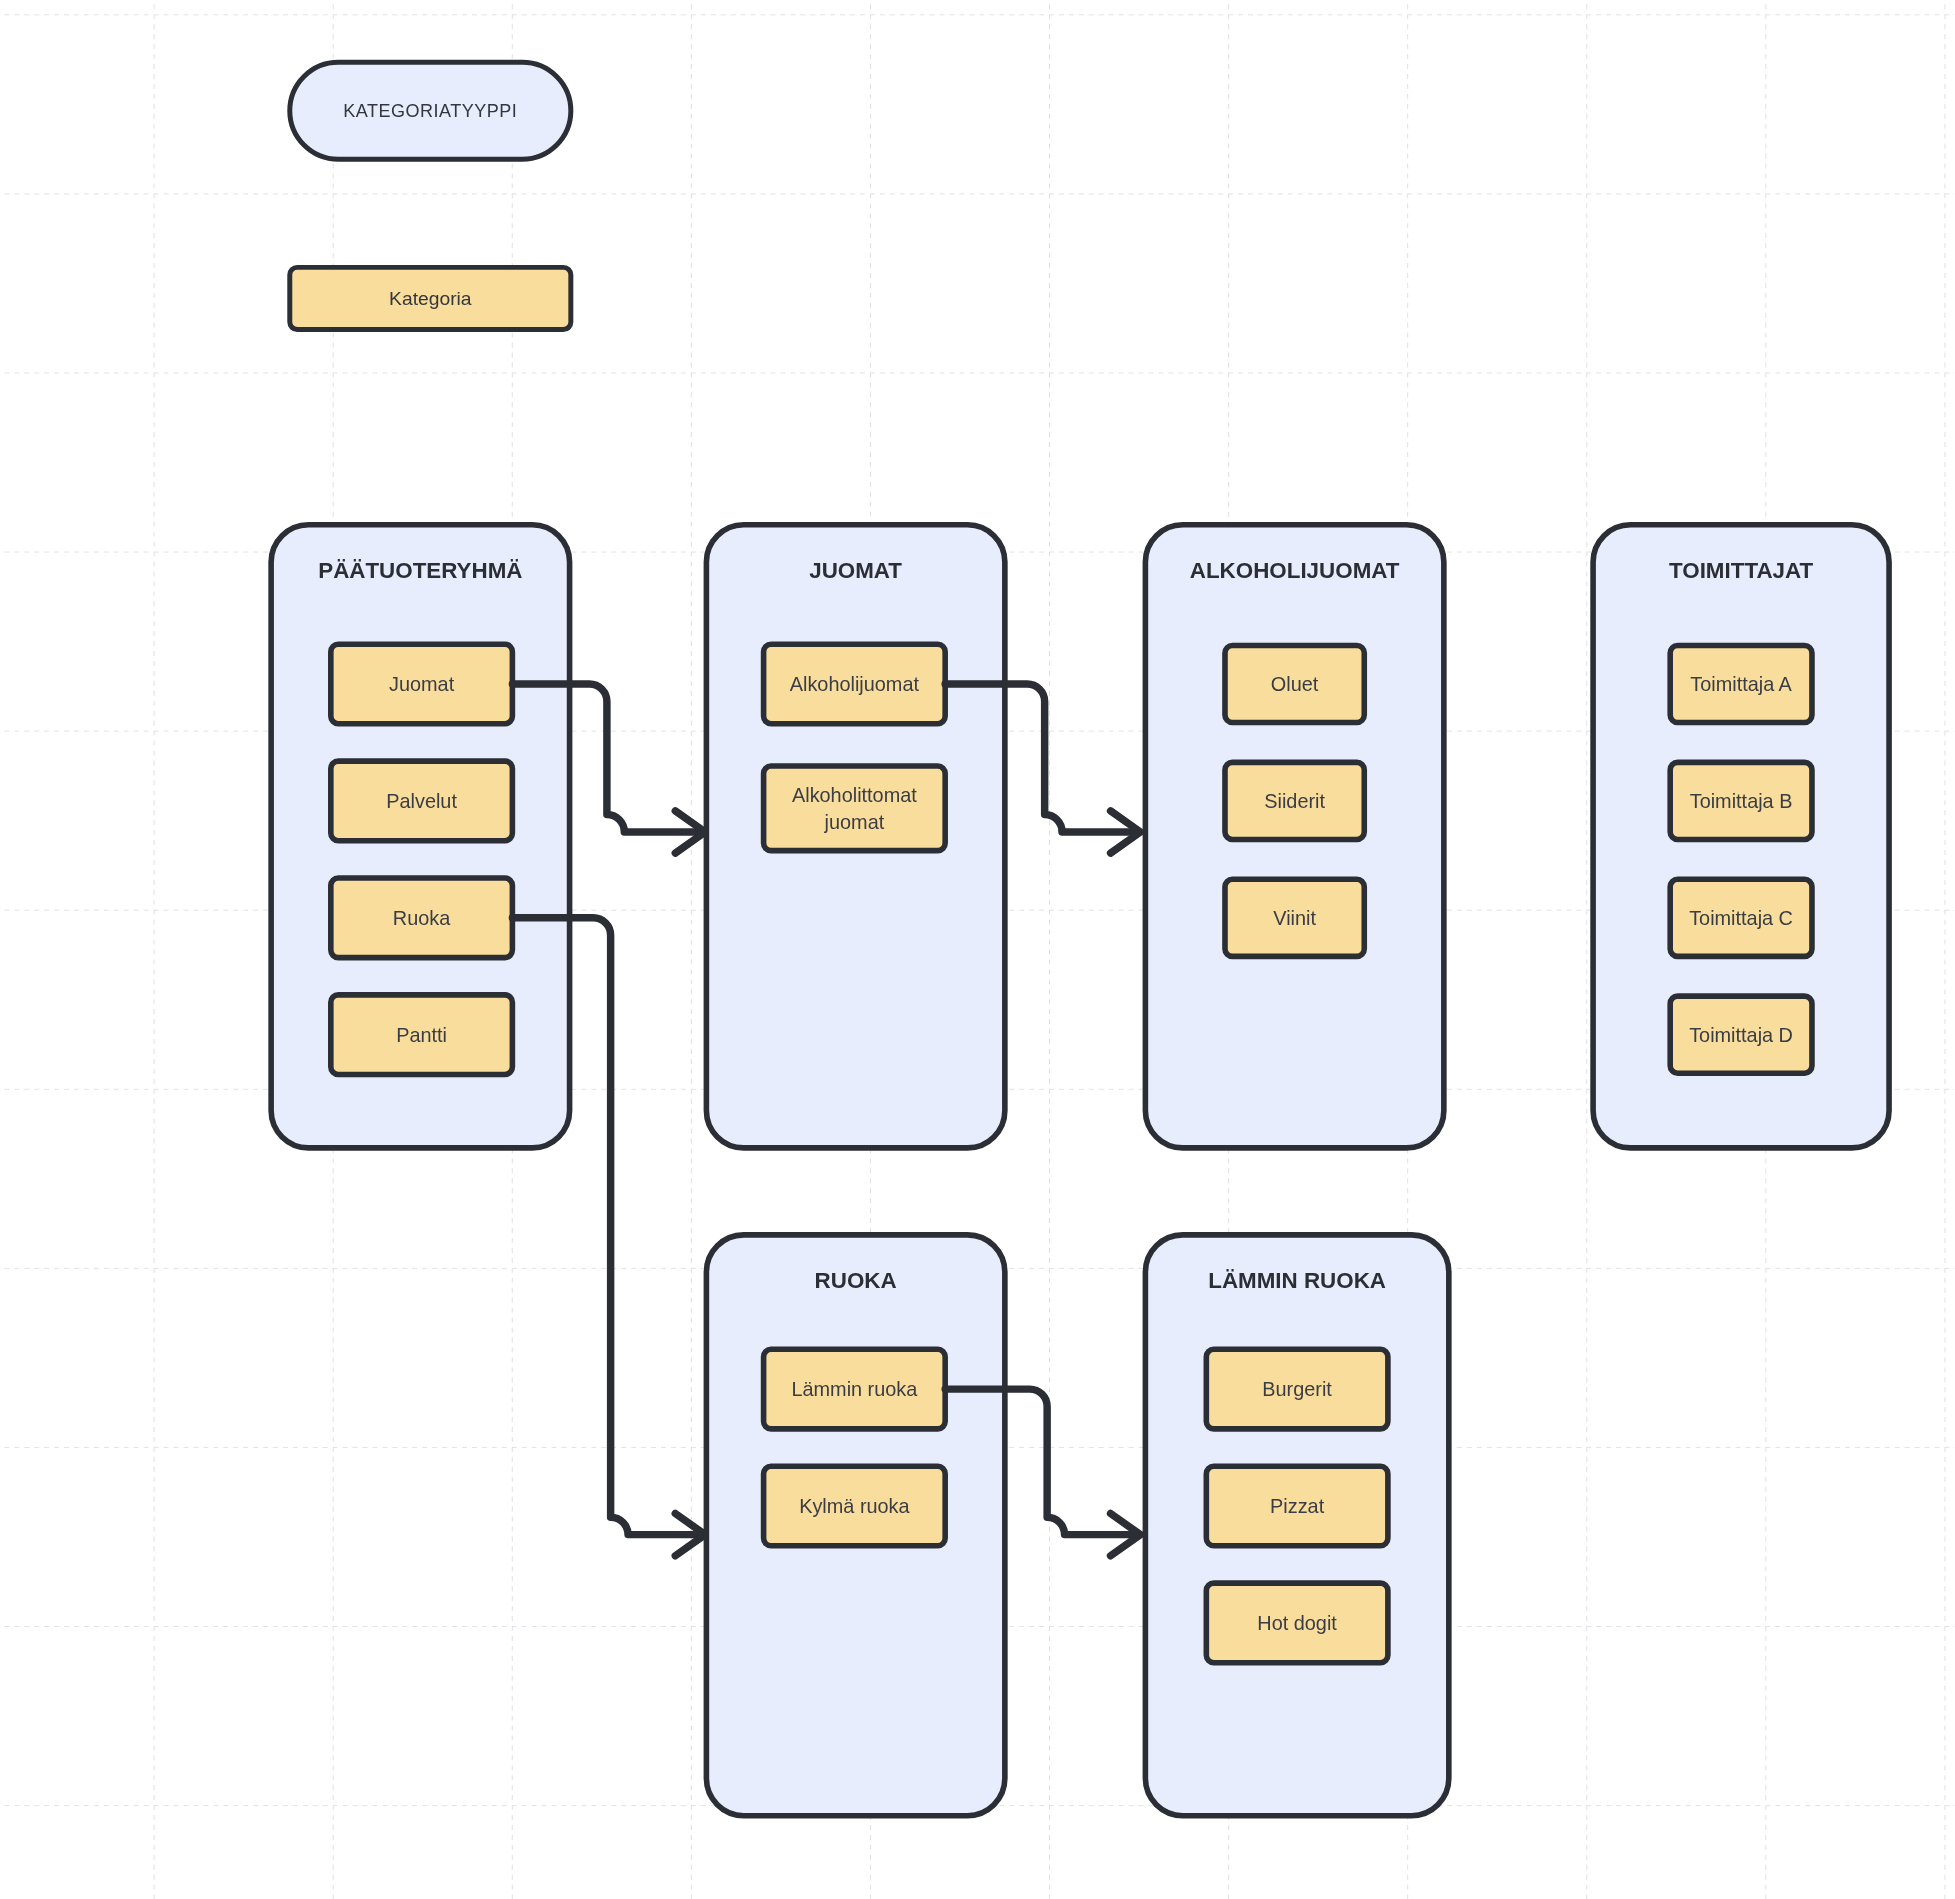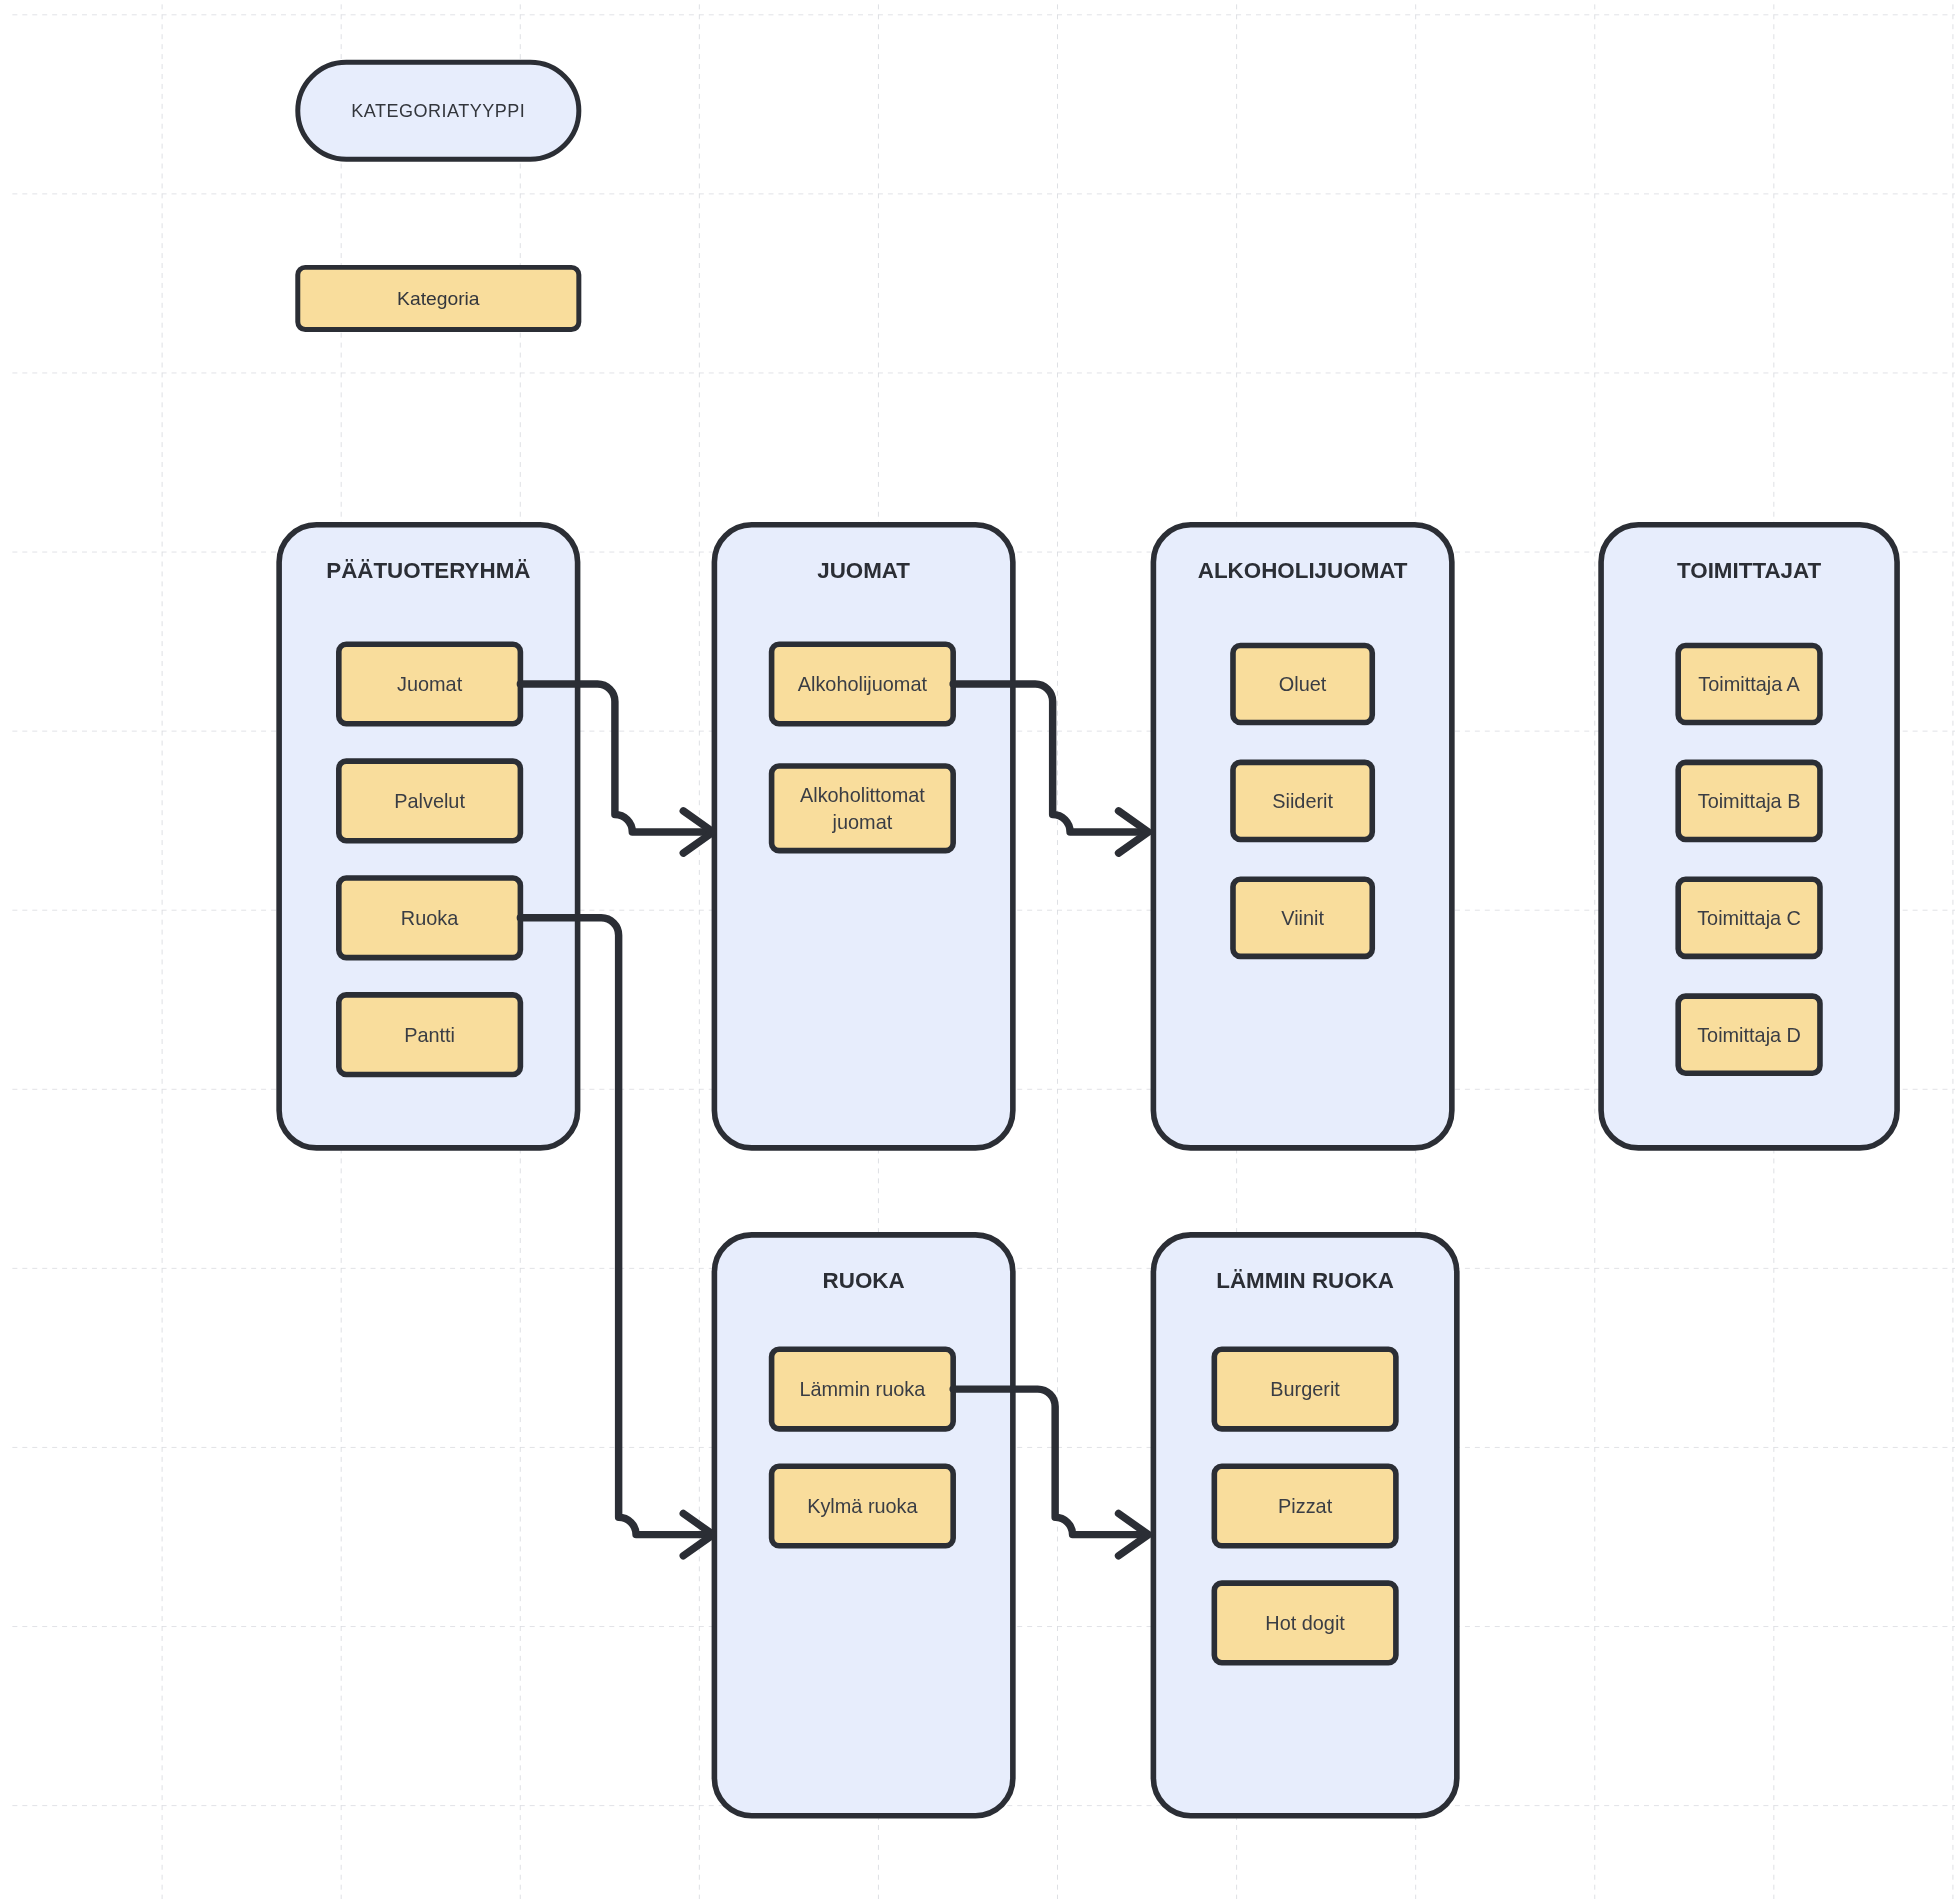--- a/index.html
+++ b/index.html
@@ -1,16 +1,16 @@
 <!DOCTYPE html>
 <html style="font-size:10px"><head>
 <meta charset="utf-8">
 <style>
   html, body { margin: 0; padding: 0; background: #ffffff; }
-  .canvas-wrap { width: 1590px; height: 1899px; margin-left: 8px; }
+  .canvas-wrap { width: 1590px; height: 1899px; }
   svg { display: block; font-family: "Liberation Sans", sans-serif; }
   text { fill: #3a3d44; }
   .container-rect { fill: #e7edfc; stroke: #2b2e35; stroke-width: 4.5; }
   .node-rect { fill: #f9dd9c; stroke: #2b2e35; stroke-width: 4.5; }
   .container-title { font-size: 18px; font-weight: 700; fill: #2b2e35; text-anchor: middle; }
   .node-label { font-size: 16px; text-anchor: middle; }
   .legend-pill { fill: #e7edfc; stroke: #2b2e35; stroke-width: 4; }
   .legend-box { fill: #f9dd9c; stroke: #2b2e35; stroke-width: 4; }
   .legend-label-caps { font-size: 14.5px; letter-spacing: 0.4px; text-anchor: middle; fill: #33363c; }
   .legend-label { font-size: 15.5px; text-anchor: middle; fill: #33363c; }

